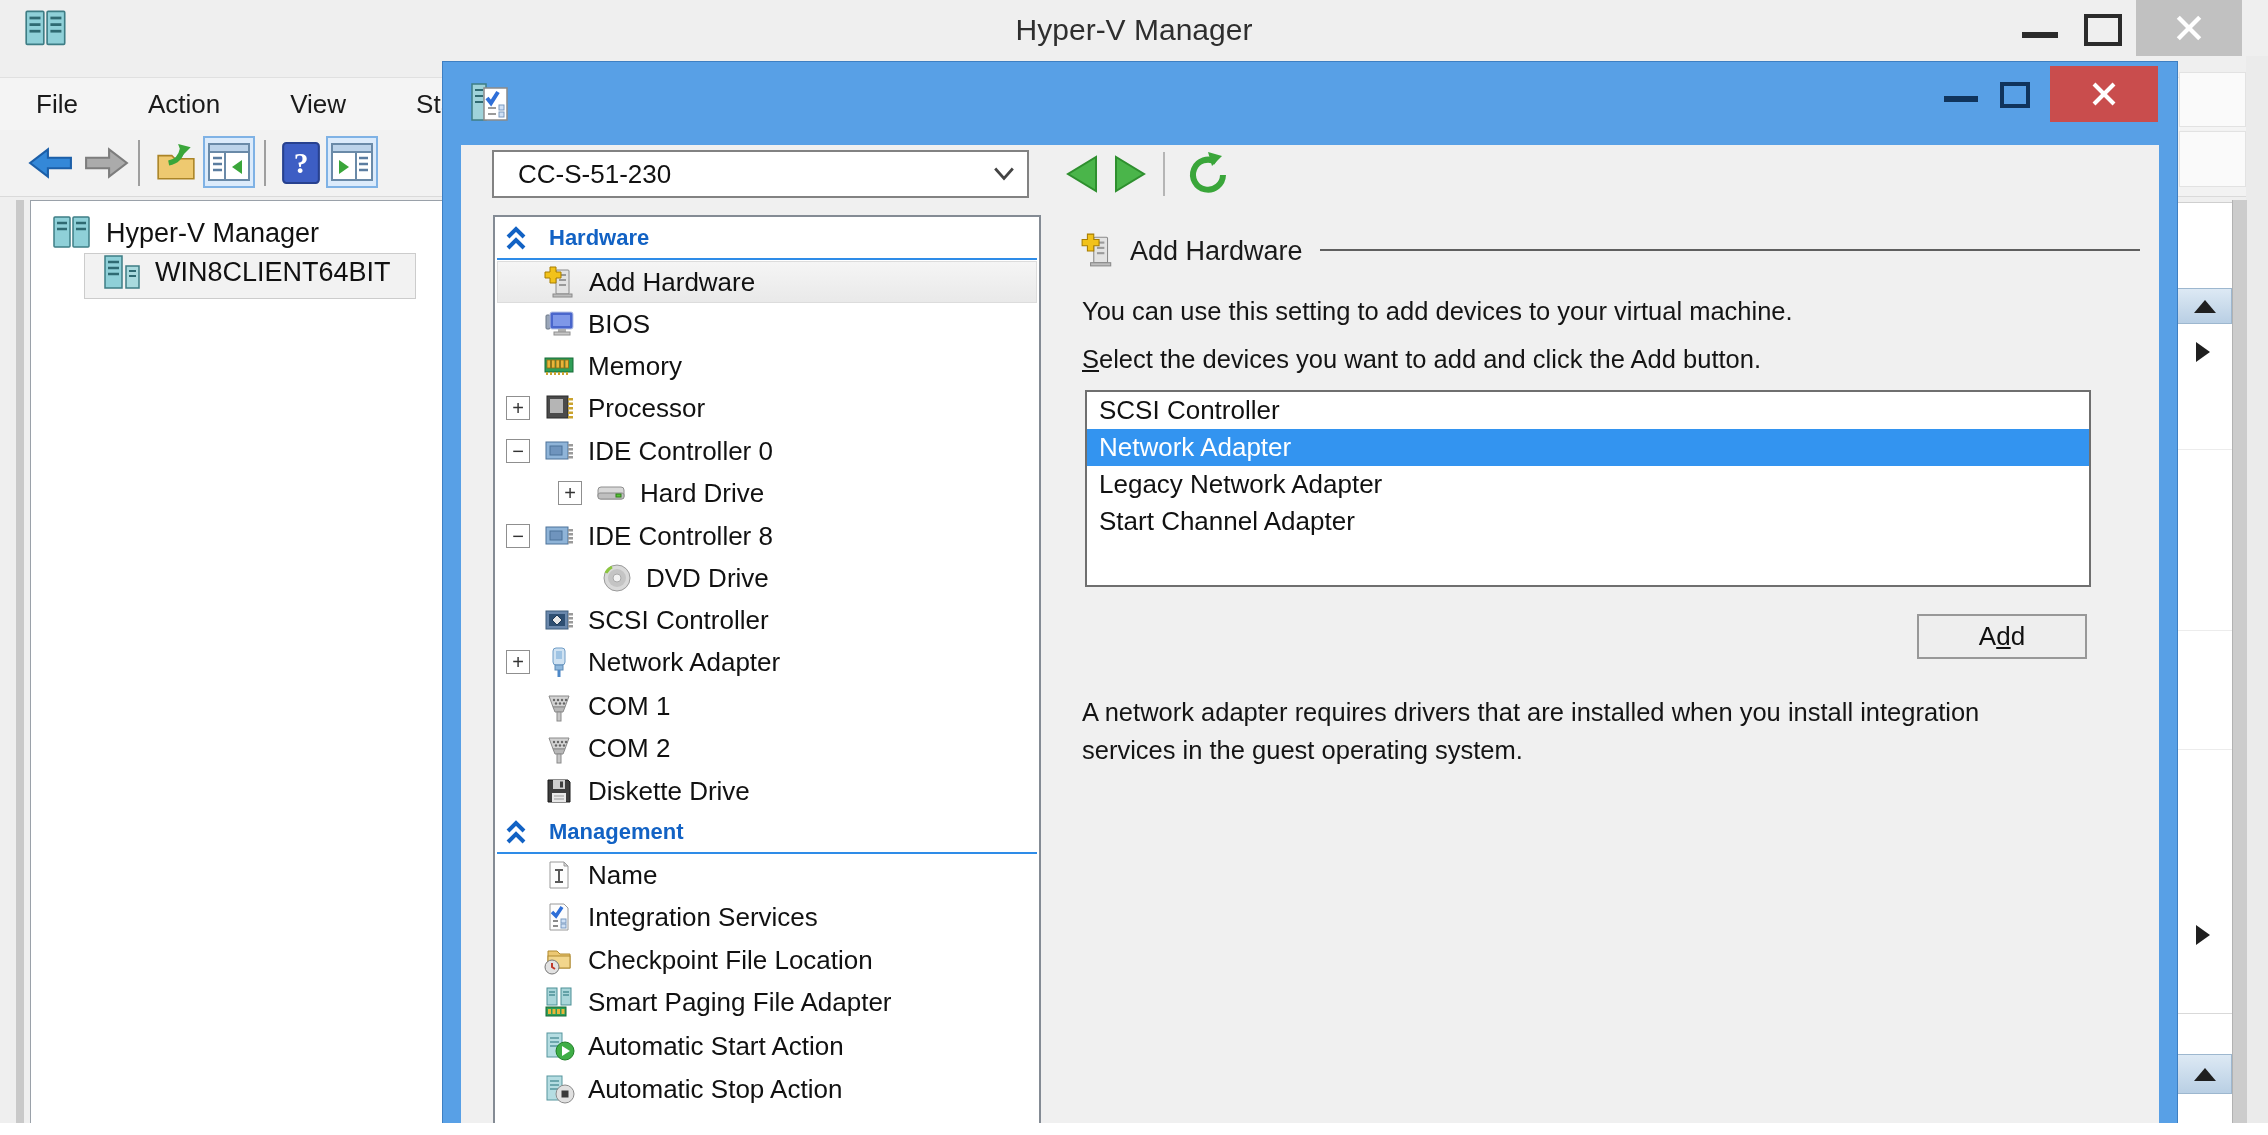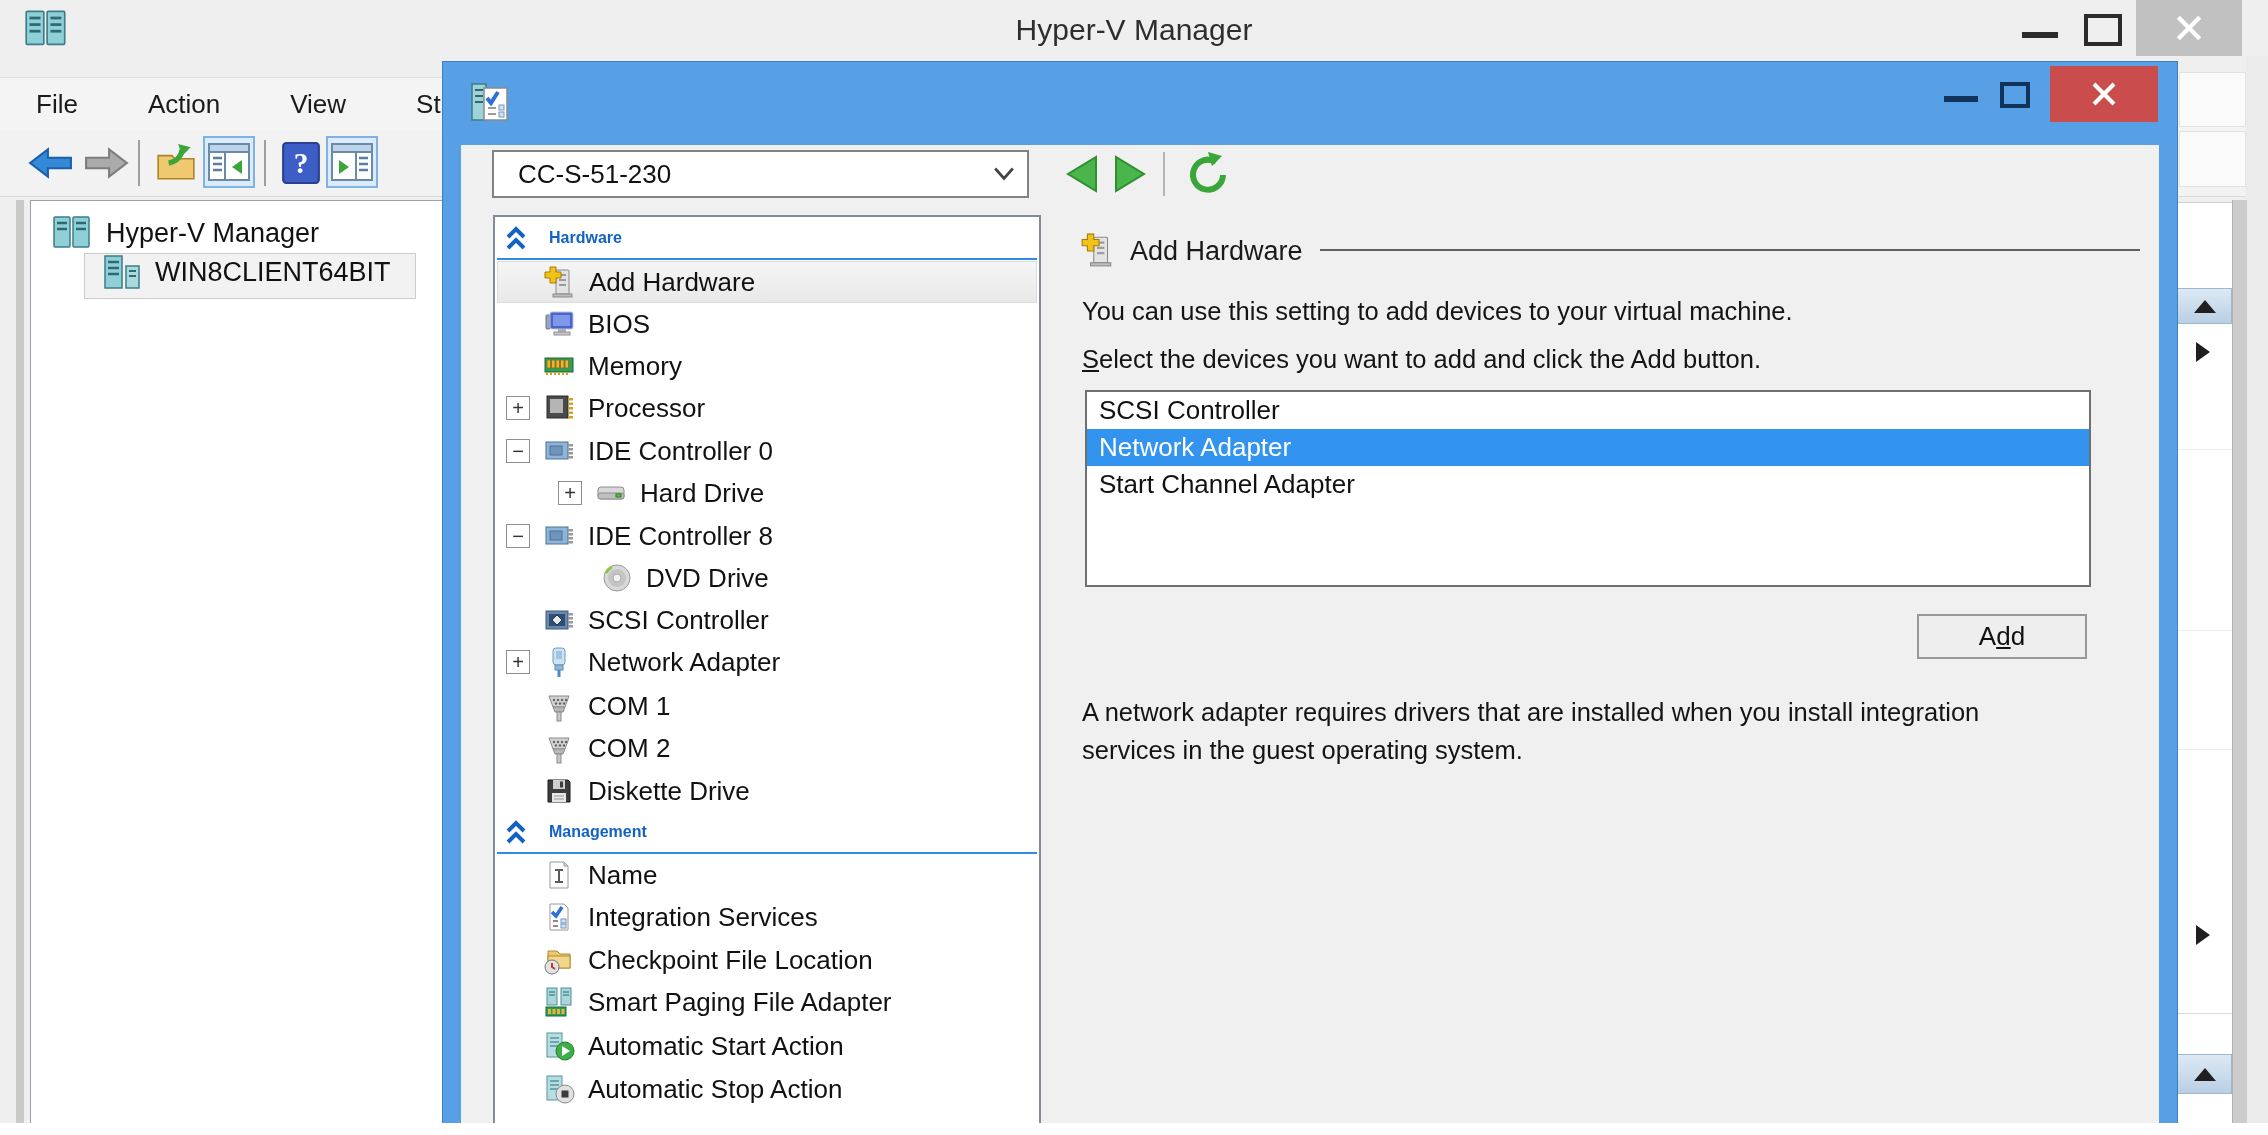--- a/index.html
+++ b/index.html
@@ -40,21 +40,21 @@
   
   .dlg-frame{left:443px;top:62px;width:1734px;height:1073px;background:#58a0e6;outline:1px solid #3e7fc2;}
   .dlg-body{left:461px;top:145px;width:1698px;height:990px;background:#f0f0f0;}
   .dlg-close{left:2050px;top:66px;width:108px;height:56px;background:#c94d4d;display:flex;align-items:center;justify-content:center;}
   .combo{left:492px;top:150px;width:537px;height:48px;background:#ffffff;border:2px solid #828282;box-sizing:border-box;display:flex;align-items:center;font-size:26px;color:#111;}
   .combo .val{padding-left:24px;flex:1;}
   .combo .chv{padding-right:12px;}
   .navsep{left:1163px;top:152px;width:2px;height:44px;background:#b5b5b5;}
 
   .tree-pane{left:493px;top:215px;width:548px;height:920px;background:#ffffff;border:2px solid #848b94;box-sizing:border-box;}
-  .shead{position:absolute;left:497px;width:540px;height:40px;display:flex;align-items:center;font-weight:bold;font-size:16px;color:#1262c4;}
+  .shead{position:absolute;left:497px;width:540px;height:40px;display:flex;align-items:center;font-weight:bold;font-size:22px;color:#1262c4;}
   .shead .chev{margin:0 22px 0 8px;}
   .shead-line{position:absolute;left:497px;width:540px;height:2px;background:#2e8ce8;}
   .trow{position:absolute;left:497px;width:540px;height:42px;display:flex;align-items:center;font-size:26px;color:#111;}
   .trow.sel{background:linear-gradient(#f5f5f5,#e9e9e9);border:1px solid #dcdcdc;box-sizing:border-box;}
   .exp{width:24px;height:24px;border:1px solid #8f8f8f;background:#fff;display:flex;align-items:center;justify-content:center;font-size:20px;line-height:1;color:#333;flex:0 0 auto;box-sizing:border-box;}
   .ic{width:34px;height:34px;flex:0 0 auto;}
   .trow .lbl{margin-left:12px;}
 
   .hdr-rule{left:1320px;top:249px;width:820px;height:2px;background:#5f5f5f;}
   .listbox{left:1085px;top:390px;width:1006px;height:197px;background:#ffffff;border:2px solid #6f6f6f;box-sizing:border-box;}
@@ -644,20 +644,21 @@
   </div>
   <div class="t" style="left:1130px;top:236px;font-size:27px;color:#1a1a1a">Add Hardware</div>
   <div class="abs hdr-rule"></div>
 
   <div class="t" style="left:1082px;top:297px;font-size:25.5px">You can use this setting to add devices to your virtual machine.</div>
   <div class="t" style="left:1082px;top:345px;font-size:25.5px"><span class="u">S</span><span>elect the devices you want to add and click the Add button.</span></div>
 
   <div class="abs listbox">
     <div class="lbitem">SCSI Controller</div>
     <div class="lbitem sel">Network Adapter</div>
+    <div class="lbitem">Legacy Network Adapter</div>
     <div class="lbitem">Start Channel Adapter</div>
   </div>
 
   <div class="abs addbtn">
       <span>A</span>
       <span class="u">d</span>
       <span>d</span>
     </div>
 
   <div class="t" style="left:1082px;top:698px;font-size:25.5px">A network adapter requires drivers that are installed when you install integration</div>

